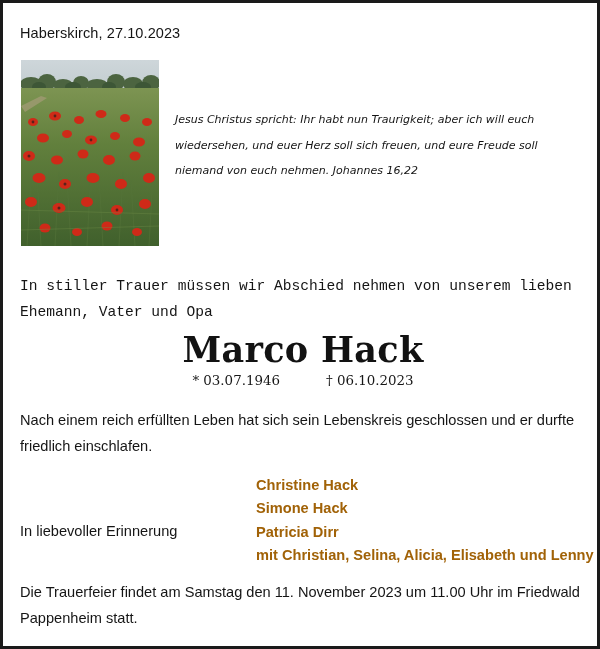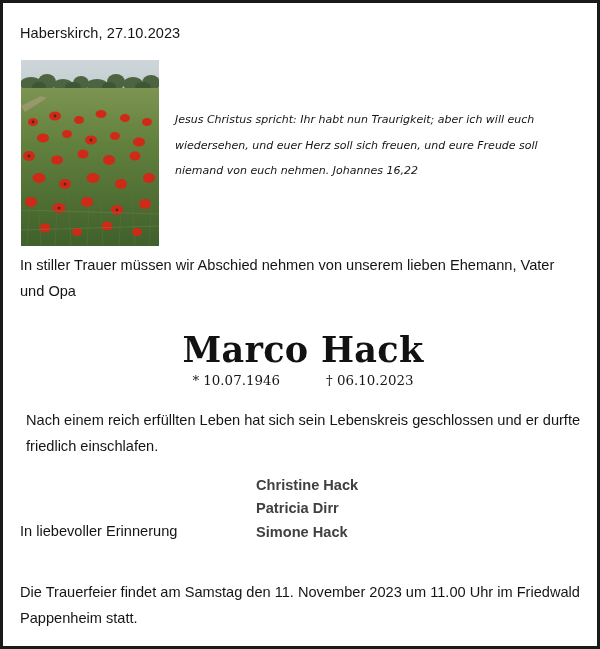--- a/index.html
+++ b/index.html
@@ -52,22 +52,22 @@
     color: #141414;
   }
 
   
   .para {
     position: absolute;
     font-size: 14.6px;
     line-height: 26px;
     color: #151515;
   }
-  .para-grief { left: 17px; top: 249px; width: 562px; }
-  .para-life  { left: 23px; top: 404px; width: 558px; }
+  .para-grief { left: 17px; top: 270px; width: 562px; font-family: Liberation Mono, monospace; }
+  .para-life  { left: 17px; top: 404px; width: 558px; }
   .para-service { left: 17px; top: 576px; width: 560px; }
 
   
   .name {
     position: absolute;
     left: 0;
     top: 326px;
     width: 600px;
     text-align: center;
     font-family: "DejaVu Serif", serif;
@@ -96,21 +96,21 @@
     font-size: 14.6px;
     margin-top: 48px;
   }
   .survivors {
     position: absolute;
     left: 253px;
     top: 471px;
     font-size: 14.6px;
     font-weight: bold;
     line-height: 23.4px;
-    color: #404040;
+    color: #a16207;
   }
   .survivors div { white-space: nowrap; }
 </style>
 </head>
 <body>
 
 <div id="notice">
 
   <div class="place-date">Haberskirch, 27.10.2023</div>
 
@@ -205,28 +205,29 @@
     </svg>
   </div>
 
   <div class="verse">Jesus Christus spricht: Ihr habt nun Traurigkeit; aber ich will euch wiedersehen, und euer Herz soll sich freuen, und eure Freude soll niemand von euch nehmen. Johannes 16,22</div>
 
   <div class="para para-grief">In stiller Trauer müssen wir Abschied nehmen von unserem lieben Ehemann, Vater und Opa</div>
 
   <div class="name">Marco Hack</div>
 
   <div class="dates">
-    <span class="birth">* 10.07.1946</span><span>† 06.10.2023</span>
+    <span class="birth">* 03.07.1946</span><span>† 06.10.2023</span>
   </div>
 
   <div class="para para-life">Nach einem reich erfüllten Leben hat sich sein Lebenskreis geschlossen und er durfte friedlich einschlafen.</div>
 
   <div class="remember-label">In liebevoller Erinnerung</div>
 
   <div class="survivors">
     <div>Christine Hack</div>
+    <div>Simone Hack</div>
     <div>Patricia Dirr</div>
-    <div>Simone Hack</div>
+    <div>mit Christian, Selina, Alicia, Elisabeth und Lenny</div>
   </div>
 
   <div class="para para-service">Die Trauerfeier findet am Samstag den 11. November 2023 um 11.00 Uhr im Friedwald Pappenheim statt.</div>
 
 </div>
 
 </body></html>

